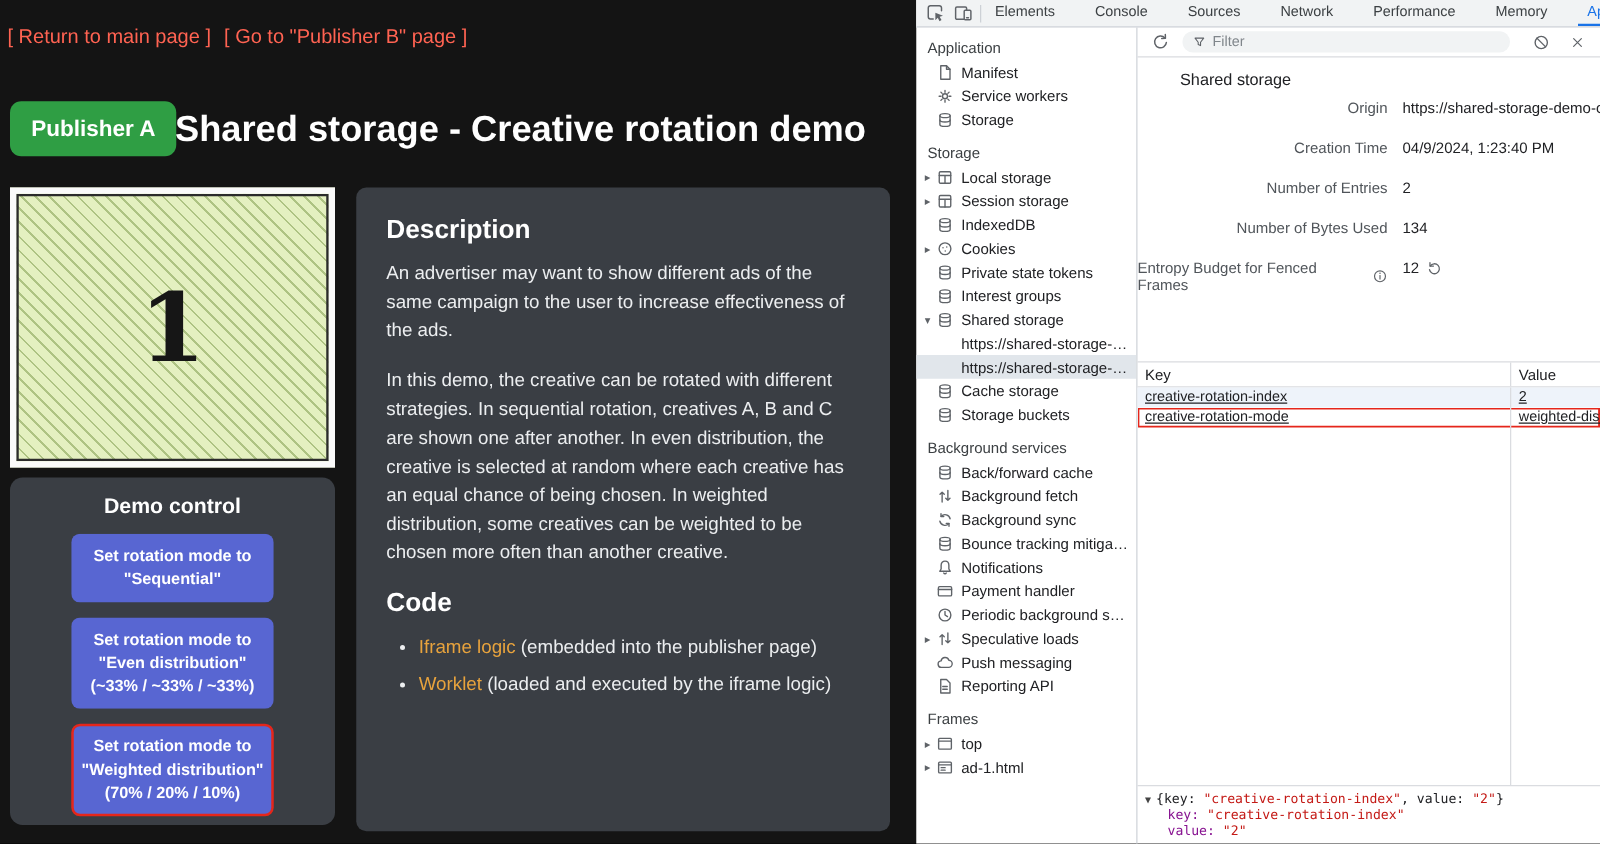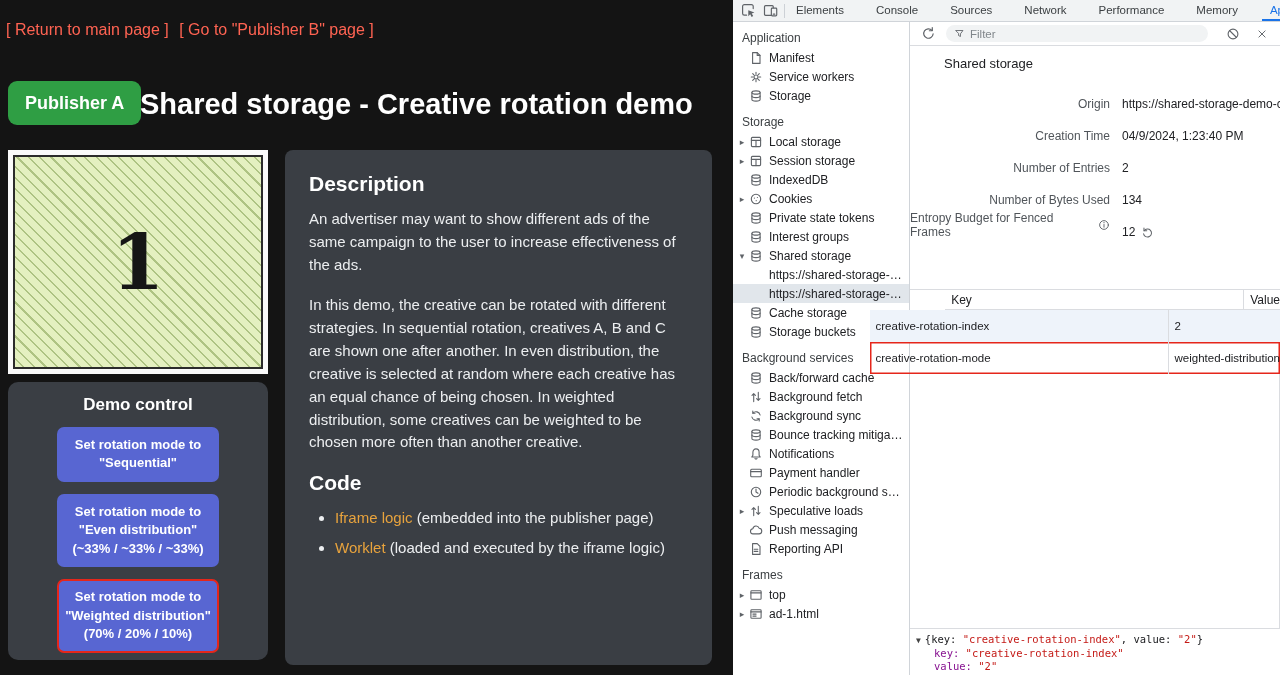--- a/index.html
+++ b/index.html
@@ -65,30 +65,30 @@
 
   .dt-main { flex: 1; display: flex; flex-direction: column; min-width: 0; }
   .dt-toolbar { height: 24px; flex: none; border-bottom: 1px solid #dadce0;
                 display: flex; align-items: center; padding: 0 7px; gap: 7px; }
   .dt-filter { width: 263px; height: 17px; background: #f1f3f4; border-radius: 9px;
                display: flex; align-items: center; gap: 5px; padding: 0 8px; color: #80868b;
                font-size: 11.5px; cursor: text; }
   .dt-spacer { flex: 1; }
   .dt-heading { margin: 10px 0 2px 34px; font-size: 13px; color: #202124; flex: none; }
   .dt-meta { margin-top: 6px; flex: none; }
-  .m-row { height: 32px; display: flex; align-items: flex-end; }
+  .m-row { height: 32px; display: flex; align-items: flex-start; }
   .m-label { width: 200px; flex: none; display: flex; justify-content: flex-end; align-items: center;
              gap: 4px; color: #50555a; }
   .m-value { margin-left: 12px; display: flex; align-items: center; gap: 6px; color: #202124;
              white-space: nowrap; overflow: hidden; }
 
   .dt-table { flex: 1; display: flex; flex-direction: column; margin-top: 50px;
-              border-top: 1px solid #dadce0; min-height: 0; align-items: flex-end; }
+              border-top: 1px solid #dadce0; min-height: 0; }
   .t-head { height: 20px; flex: none; display: flex; border-bottom: 1px solid #dadce0; color: #202124; }
-  .t-row { height: 32px; flex: none; display: flex; font-size: 11.5px; cursor: default; }
+  .t-row { height: 16px; flex: none; display: flex; font-size: 11.5px; cursor: default; text-decoration: underline; }
   .t-row.stripe { background: #eef3fa; }
   .t-row.hl { box-shadow: inset 0 0 0 1.5px var(--annotation-red, #e5261b); }
   .c-key { width: 299px; flex: none; padding-left: 6px; border-right: 1px solid #dadce0; height: 100%;
            display: flex; align-items: center; overflow: hidden; white-space: nowrap; }
   .c-val { flex: 1; padding-left: 6px; height: 100%; display: flex; align-items: center;
            overflow: hidden; white-space: nowrap; }
   .t-fill { flex: 1; min-height: 0; }
   .t-fill .fk { width: 299px; height: 100%; border-right: 1px solid #dadce0; }
 
   .dt-preview { flex: none; height: 47px; border-top: 1px solid #dadce0; padding: 4px 6px;

